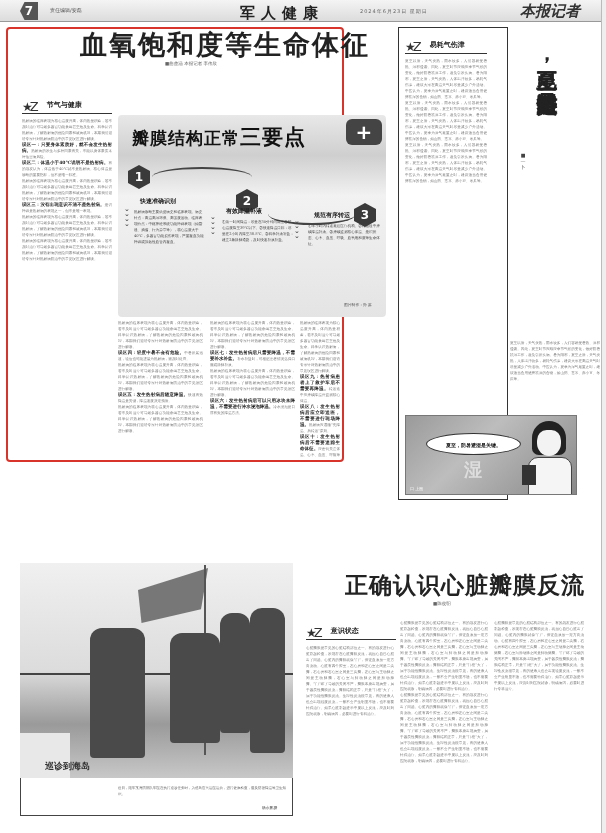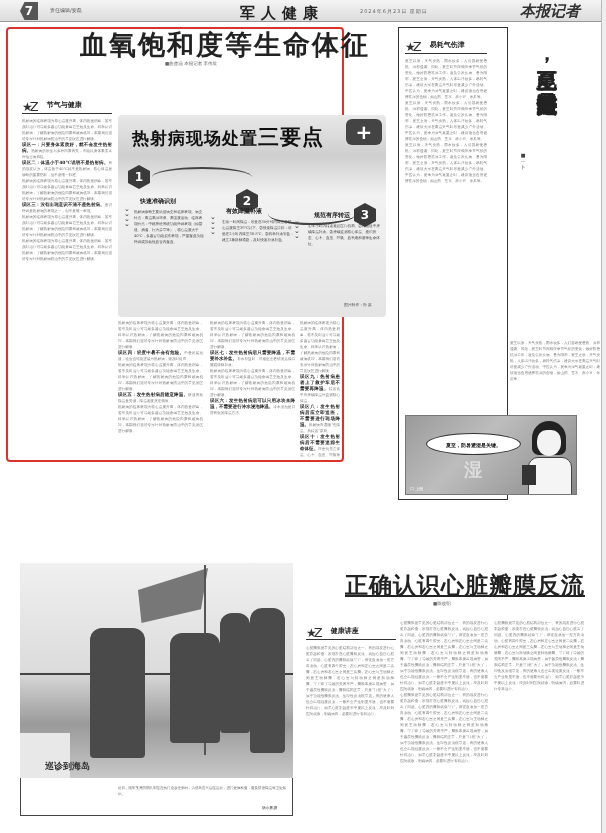--- a/index.html
+++ b/index.html
@@ -104,21 +104,21 @@
     .pole { position: absolute; left: 184px; top: 2px; width: 2px; height: 190px; background: #555; }
     .rail { position: absolute; left: 0; top: 110px; width: 273px; height: 2px; background: #444; }
     .soldier { position: absolute; background: #4a4a4a; border-radius: 12px 12px 4px 4px; }
     .photo-caption-box {
       position: absolute; left: 20px; top: 778px; width: 273px; height: 38px; border: 1px solid #444; border-top: none;
     }
     .photo-title { position: absolute; left: 45px; top: 760px; font: bold 9px "DejaVu Sans", sans-serif; color: #333; }
     .photo-desc { position: absolute; left: 118px; top: 785px; width: 170px; font-size: 3.5px; line-height: 6px; color: #666; }
     .photo-credit { position: absolute; left: 262px; top: 805px; font-size: 3.8px; color: #444; }
 
-    .title2 { position: absolute; left: 345px; top: 570px; font: bold 23px "DejaVu Serif", serif; color: #222; letter-spacing: 1px; text-decoration: underline; }
+    .title2 { position: absolute; left: 345px; top: 570px; font: bold 23px "DejaVu Serif", serif; color: #222; letter-spacing: 1px; }
     .byline2 { position: absolute; left: 433px; top: 601px; font-size: 4.5px; color: #666; }
 
     .page-edge { position: absolute; left: 601px; top: 0; width: 5px; height: 833px; background: #eee; border-left: 1px solid #bbb; }
   </style>
 </head>
 <body>
 
 <div class="masthead">
   <div class="page-num">7</div>
   <div class="editor">责任编辑/安磊</div>
@@ -142,21 +142,21 @@
   <p><span class="hl">误区一：只要身体素质好，就不会发生热射病。</span><span>热射病的发生与多种因素有关，不能以身体素质来评估患病风险。</span></p>
   <p><span class="hl">误区二：体温小于40℃说明不是热射病。</span><span>有的战友认为，体温低于40℃就不是热射病。核心体温是诊断的重要指标，但不是唯一标准。</span></p>
   <p>热射病的临床表现为核心温度升高，体内热量积蓄，若不及时治疗可导致多器官功能衰竭甚至危及生命。科学认识热射病，了解热射病的危险因素和致病机理，本期我们邀请专家针对热射病防治中的常见误区进行解读。</p>
   <p><span class="hl">误区三：没有出现意识不清不是热射病。</span><span>意识障碍是热射病的表现之一，但不是唯一表现。</span></p>
   <p>热射病的临床表现为核心温度升高，体内热量积蓄，若不及时治疗可导致多器官功能衰竭甚至危及生命。科学认识热射病，了解热射病的危险因素和致病机理，本期我们邀请专家针对热射病防治中的常见误区进行解读。</p>
   <p>热射病的临床表现为核心温度升高，体内热量积蓄，若不及时治疗可导致多器官功能衰竭甚至危及生命。科学认识热射病，了解热射病的危险因素和致病机理，本期我们邀请专家针对热射病防治中的常见误区进行解读。</p>
 </div>
 
 <div class="infographic">
   <div class="info-title">
-    <span>热射病现场处置</span><span class="big">三要点</span>
+    <span>瓣膜结构正常</span><span class="big">三要点</span>
   </div>
   <div class="kit-icon">+</div>
 
   <div class="hex" style="left:10px; top:50px;">1</div>
   <div class="arrow-line" style="left:34px; top:52px; width:100px; height:20px;"></div>
   <div class="hex" style="left:118px; top:74px;">2</div>
   <div class="arrow-line" style="left:150px; top:88px; width:88px; height:22px; transform:rotate(180deg);"></div>
   <div class="hex" style="left:236px; top:88px;">3</div>
 
   <div class="chev" style="left:6px; top:92px;">⌄<br>⌄<br>⌄<br>⌄</div>
@@ -236,21 +236,21 @@
 <div class="photo-caption-box"></div>
 <div class="photo-title">巡诊到海岛</div>
 <div class="photo-desc">近日，陆军某海防部队军医在执行巡诊任务时，为驻岛官兵送医送药，进行健康检查，普及防暑降温等卫生知识。</div>
 <div class="photo-credit">杨永鹏摄</div>
 
 <div class="title2">正确认识心脏瓣膜反流</div>
 <div class="byline2">■陈俊明</div>
 <div class="col-header" style="left:306px; top:622px; width:90px;">
   <span class="star-icon">★</span>
   <span class="z-icon">Z</span>
-  <span class="lbl">健康讲座</span>
+  <span class="lbl">意识状态</span>
 </div>
 <div class="text-block" style="left:306px; top:645px; width:88px; height:170px;">
   <p>心脏瓣膜是常见的心脏结构部位之一。有的战友进行心脏彩超检查，发现存在心脏瓣膜反流，就担心自己心脏出了问题。心脏内的瓣膜就像“门”，保证血液按一定方向流动。心脏有四个腔室，左心房和左心室之间是二尖瓣，右心房和右心室之间是三尖瓣，左心室与主动脉之间是主动脉瓣，右心室与肺动脉之间是肺动脉瓣。“门”坏了导致的关闭不严，瓣膜本身出现病变，属于器质性瓣膜反流；瓣膜结构正常，只是“门框”大了，属于功能性瓣膜反流。生理性反流很常见，有的健康人也会出现轻度反流，一般不会产生明显不适，也不需要特殊治疗。如果心脏彩超提示中度以上反流，应及时到医院就诊，明确病因，必要时进行专科治疗。</p>
 </div>
 <div class="text-block" style="left:400px; top:620px; width:88px; height:195px;">
   <p>心脏瓣膜是常见的心脏结构部位之一。有的战友进行心脏彩超检查，发现存在心脏瓣膜反流，就担心自己心脏出了问题。心脏内的瓣膜就像“门”，保证血液按一定方向流动。心脏有四个腔室，左心房和左心室之间是二尖瓣，右心房和右心室之间是三尖瓣，左心室与主动脉之间是主动脉瓣，右心室与肺动脉之间是肺动脉瓣。“门”坏了导致的关闭不严，瓣膜本身出现病变，属于器质性瓣膜反流；瓣膜结构正常，只是“门框”大了，属于功能性瓣膜反流。生理性反流很常见，有的健康人也会出现轻度反流，一般不会产生明显不适，也不需要特殊治疗。如果心脏彩超提示中度以上反流，应及时到医院就诊，明确病因，必要时进行专科治疗。</p>
   <p>心脏瓣膜是常见的心脏结构部位之一。有的战友进行心脏彩超检查，发现存在心脏瓣膜反流，就担心自己心脏出了问题。心脏内的瓣膜就像“门”，保证血液按一定方向流动。心脏有四个腔室，左心房和左心室之间是二尖瓣，右心房和右心室之间是三尖瓣，左心室与主动脉之间是主动脉瓣，右心室与肺动脉之间是肺动脉瓣。“门”坏了导致的关闭不严，瓣膜本身出现病变，属于器质性瓣膜反流；瓣膜结构正常，只是“门框”大了，属于功能性瓣膜反流。生理性反流很常见，有的健康人也会出现轻度反流，一般不会产生明显不适，也不需要特殊治疗。如果心脏彩超提示中度以上反流，应及时到医院就诊，明确病因，必要时进行专科治疗。</p>
 </div>
 <div class="text-block" style="left:494px; top:620px; width:90px; height:150px;">
   <p>心脏瓣膜是常见的心脏结构部位之一。有的战友进行心脏彩超检查，发现存在心脏瓣膜反流，就担心自己心脏出了问题。心脏内的瓣膜就像“门”，保证血液按一定方向流动。心脏有四个腔室，左心房和左心室之间是二尖瓣，右心房和右心室之间是三尖瓣，左心室与主动脉之间是主动脉瓣，右心室与肺动脉之间是肺动脉瓣。“门”坏了导致的关闭不严，瓣膜本身出现病变，属于器质性瓣膜反流；瓣膜结构正常，只是“门框”大了，属于功能性瓣膜反流。生理性反流很常见，有的健康人也会出现轻度反流，一般不会产生明显不适，也不需要特殊治疗。如果心脏彩超提示中度以上反流，应及时到医院就诊，明确病因，必要时进行专科治疗。</p>

